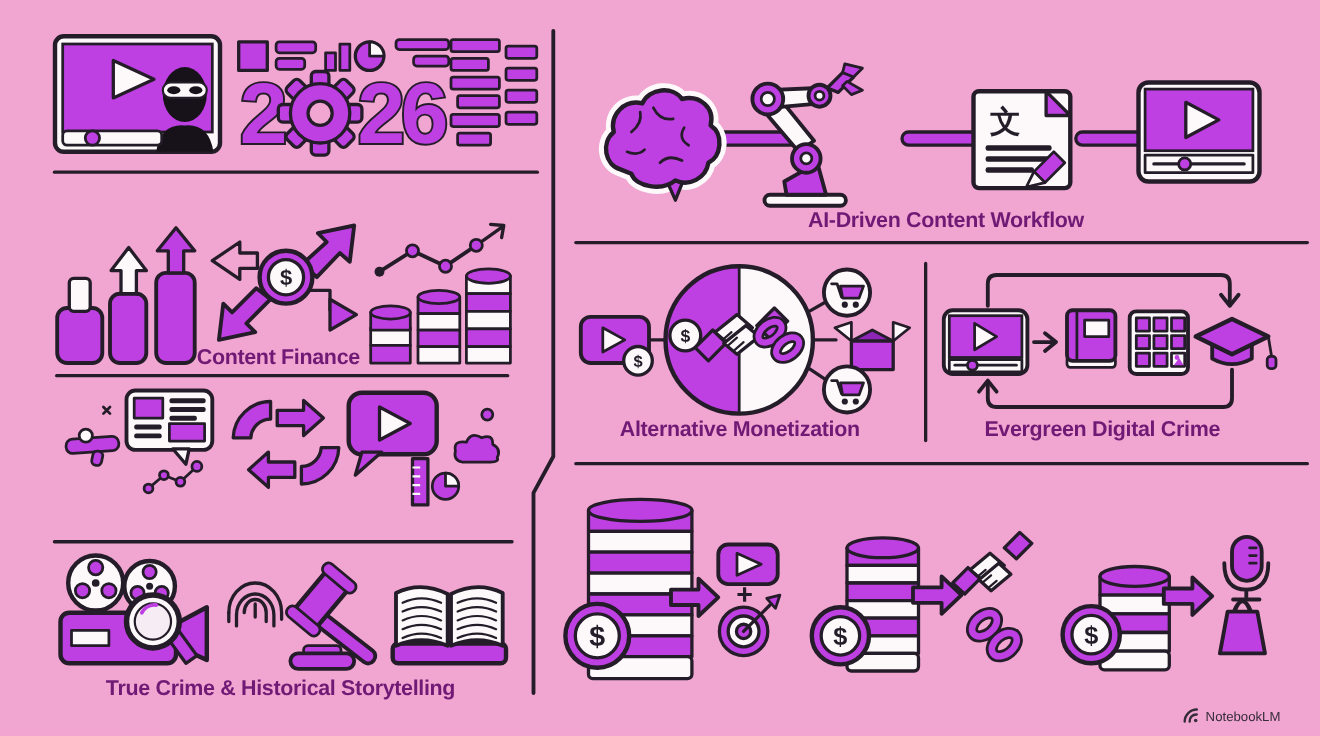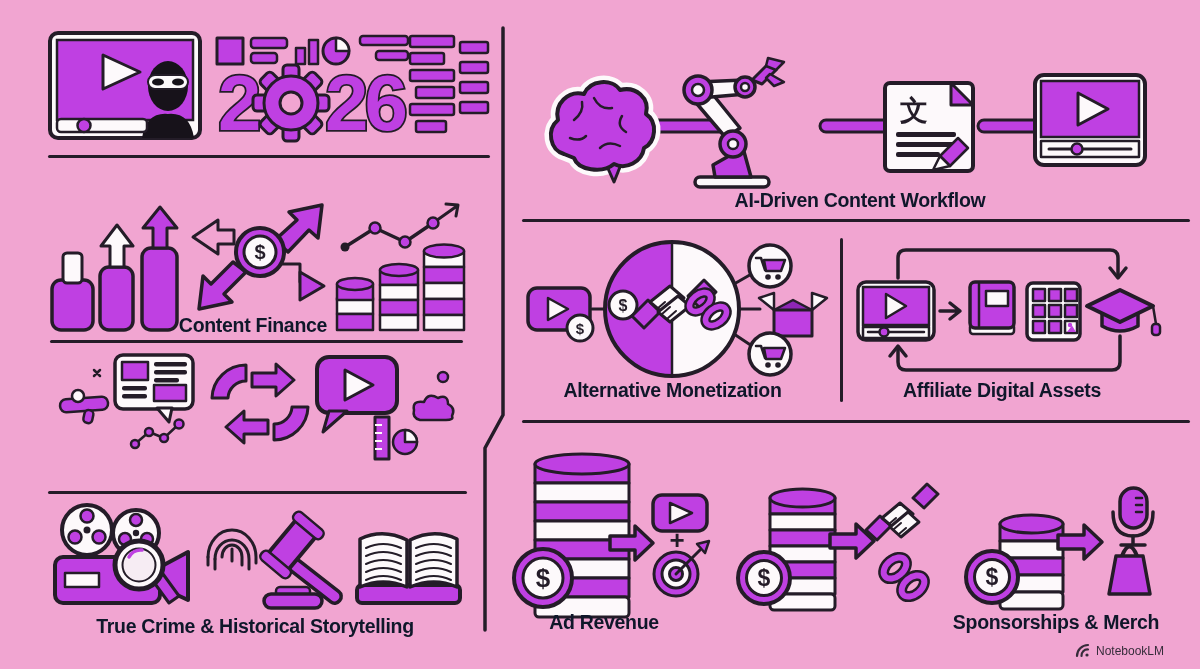--- a/index.html
+++ b/index.html
@@ -1,18 +1,18 @@
 <!DOCTYPE html>
 <html><head>
 <meta charset="utf-8">
 <style>
   html,body{margin:0;padding:0;background:#f1a5d1;}
   .canvas{position:relative;width:1200px;height:669px;background:#f1a5d1;overflow:hidden;
           font-family:"Liberation Sans",sans-serif;}
-  .label{position:absolute;font-weight:700;font-size:19.5px;color:#0f172a;text-align:center;
+  .label{position:absolute;font-weight:700;font-size:19.5px;color:#701a75;text-align:center;
          letter-spacing:-0.3px;white-space:nowrap;}
   .hline{position:absolute;height:3px;background:#241c28;border-radius:2px;}
   .vline{position:absolute;width:3px;background:#241c28;border-radius:2px;}
   svg.sec{position:absolute;overflow:visible;}
   svg text{font-family:"Liberation Sans",sans-serif;}
   .o{stroke:#241c28;stroke-width:3.5;stroke-linejoin:round;stroke-linecap:round;}
   .o4{stroke:#241c28;stroke-width:4;stroke-linejoin:round;stroke-linecap:round;}
   .o3{stroke:#241c28;stroke-width:3;stroke-linejoin:round;stroke-linecap:round;}
   .o2{stroke:#241c28;stroke-width:2.5;stroke-linejoin:round;stroke-linecap:round;}
   .fp{fill:#bf40e2;}.fw{fill:#fdf9fb;}.fi{fill:#241c28;}.fbg{fill:#f1a5d1;}.fn{fill:none;}
@@ -388,21 +388,21 @@
       <circle cx="222" cy="89" r="2.2" class="fp"></circle>
       <polygon points="219,96 224,89.5 228,96" class="fp"></polygon>
     </g>
     <g>
       <path d="M254,76 L254,90 Q272,100 290,90 L290,76" class="fp o"></path>
       <polygon points="239,70 272,54 305,70 272,86" class="fp o4"></polygon>
       <path d="M305,70 L308,88" class="ink" stroke-width="2.5"></path>
       <rect x="304" y="88" width="8" height="11" rx="3" class="fp o2"></rect>
     </g>
   </svg>
-  <div class="label" style="left:857px;top:379px;width:290px;">Affiliate Digital Assets</div>
+  <div class="label" style="left:857px;top:379px;width:290px;">Evergreen Digital Crime</div>
 
   <svg class="sec" style="left:505px;top:452px;" width="210" height="180" viewBox="0 0 210 180">
     <g>
       <rect x="30" y="12" width="94" height="19" class="fp o3"></rect>
       <rect x="30" y="31" width="94" height="19" class="fw o3"></rect>
       <rect x="30" y="50" width="94" height="19" class="fp o3"></rect>
       <rect x="30" y="69" width="94" height="19" class="fw o3"></rect>
       <rect x="30" y="88" width="94" height="19" class="fp o3"></rect>
       <rect x="30" y="107" width="94" height="19" class="fw o3"></rect>
       <rect x="30" y="126" width="94" height="19" class="fp o3"></rect>
@@ -421,21 +421,20 @@
     </g>
     <text x="172" y="97" font-size="26" class="dollar">+</text>
     <g>
       <circle cx="171" cy="122" r="22" class="fp o3"></circle>
       <circle cx="171" cy="122" r="14" class="fw o3"></circle>
       <circle cx="171" cy="122" r="6.5" class="fp o3"></circle>
       <path d="M171,122 L195,98" class="ink" stroke-width="3"></path>
       <polygon points="192,92 204,89 200,101" class="fp o2"></polygon>
     </g>
   </svg>
-  <div class="label" style="left:514px;top:611px;width:180px;">Ad Revenue</div>
 
   <svg class="sec" style="left:730px;top:452px;" width="220" height="180" viewBox="0 0 220 180">
     <g>
       <rect x="40" y="46" width="65" height="16" class="fp o3"></rect>
       <rect x="40" y="62" width="65" height="16" class="fw o3"></rect>
       <rect x="40" y="78" width="65" height="16" class="fp o3"></rect>
       <rect x="40" y="94" width="65" height="16" class="fw o3"></rect>
       <rect x="40" y="110" width="65" height="16" class="fp o3"></rect>
       <rect x="40" y="126" width="65" height="16" class="fw o3"></rect>
       <rect x="40" y="142" width="65" height="16" rx="4" class="fw o3"></rect>
@@ -481,21 +480,20 @@
       <rect x="170" y="36" width="27" height="40" rx="13.5" class="fp o"></rect>
       <path d="M186,46 L192,46 M186,53 L192,53 M186,60 L192,60" class="ink" stroke-width="2.5"></path>
       <path d="M163,60 Q163,84 183,84 Q203,84 203,60" class="ink" stroke-width="3.5"></path>
       <path d="M183,84 L183,93 M171,93 L195,93" class="ink" stroke-width="3.5"></path>
     </g>
     <g>
       <path d="M172,104 Q179.5,85 187,104" class="ink" stroke-width="4"></path>
       <polygon points="166,104 193,104 200,142 159,142" class="fp o"></polygon>
     </g>
   </svg>
-  <div class="label" style="left:936px;top:611px;width:240px;">Sponsorships &amp; Merch</div>
 
   <div class="wm" style="left:1075px;top:643px;">
     <svg width="16" height="16" viewBox="0 0 16 16" style="position:static;">
       <path d="M2,13 A11,11 0 0 1 13,2" class="fn" stroke="#362c3a" stroke-width="2.2" stroke-linecap="round"></path>
       <path d="M6.5,13 A6,6 0 0 1 13,6.5" class="fn" stroke="#362c3a" stroke-width="2.2" stroke-linecap="round"></path>
       <circle cx="12" cy="12" r="1.6" fill="#362c3a"></circle>
     </svg>
     <span>NotebookLM</span>
   </div>
 

